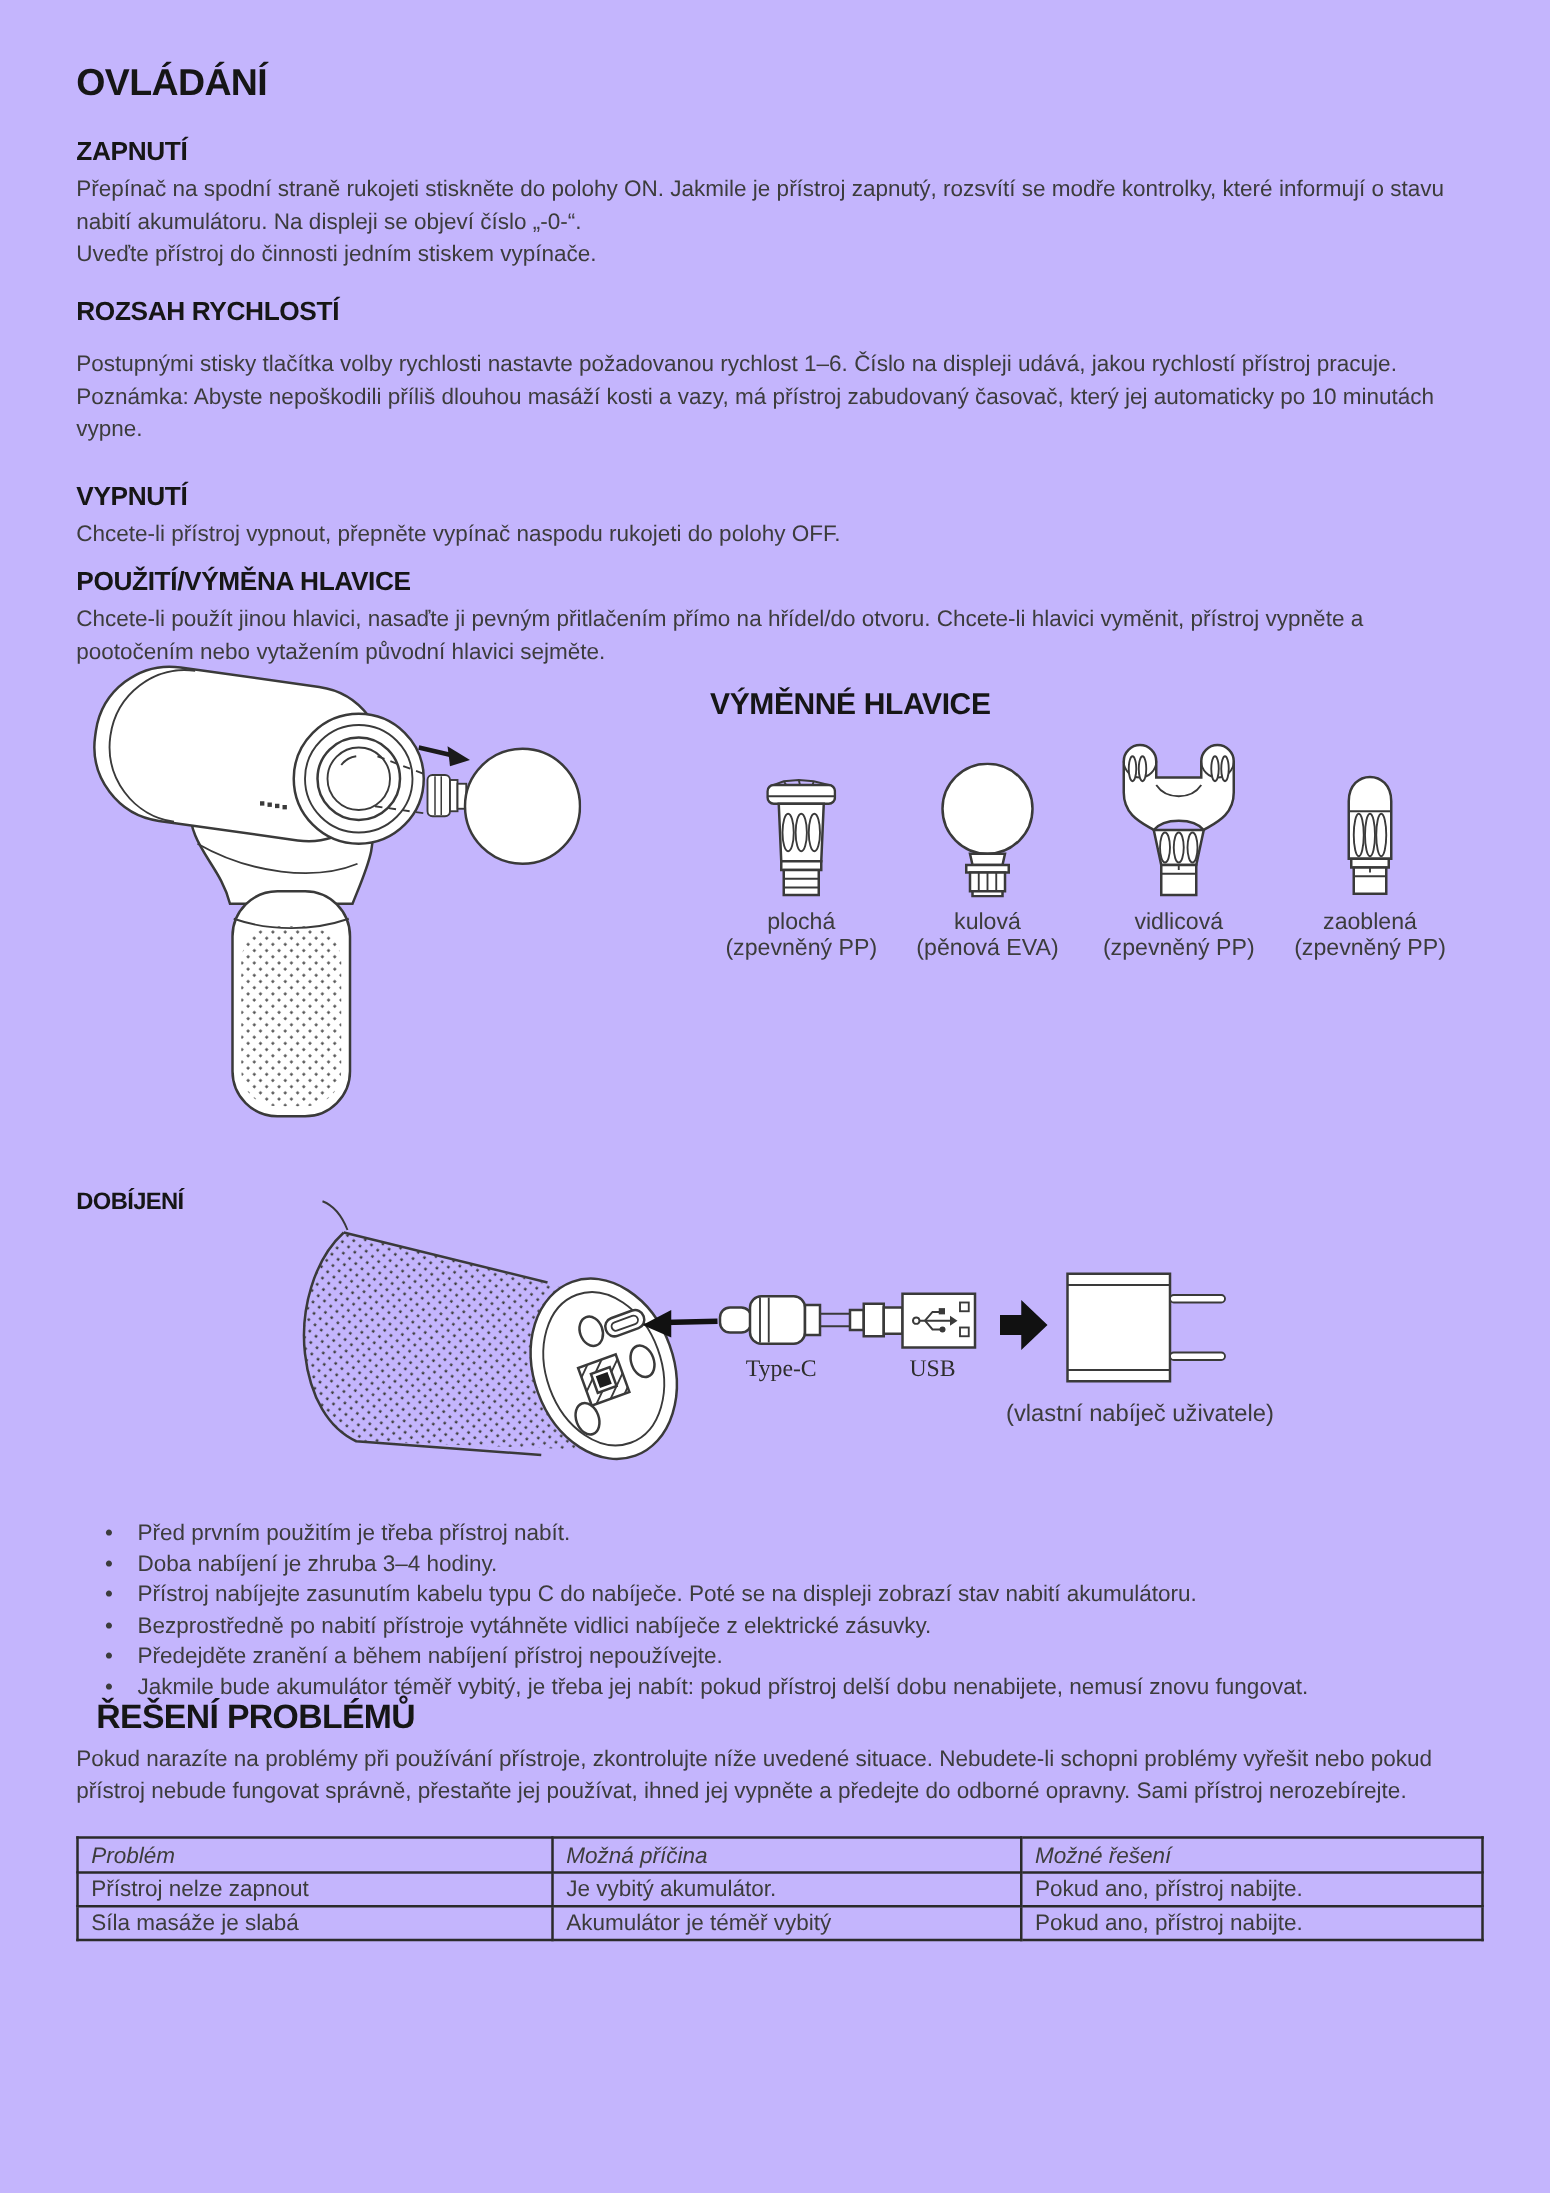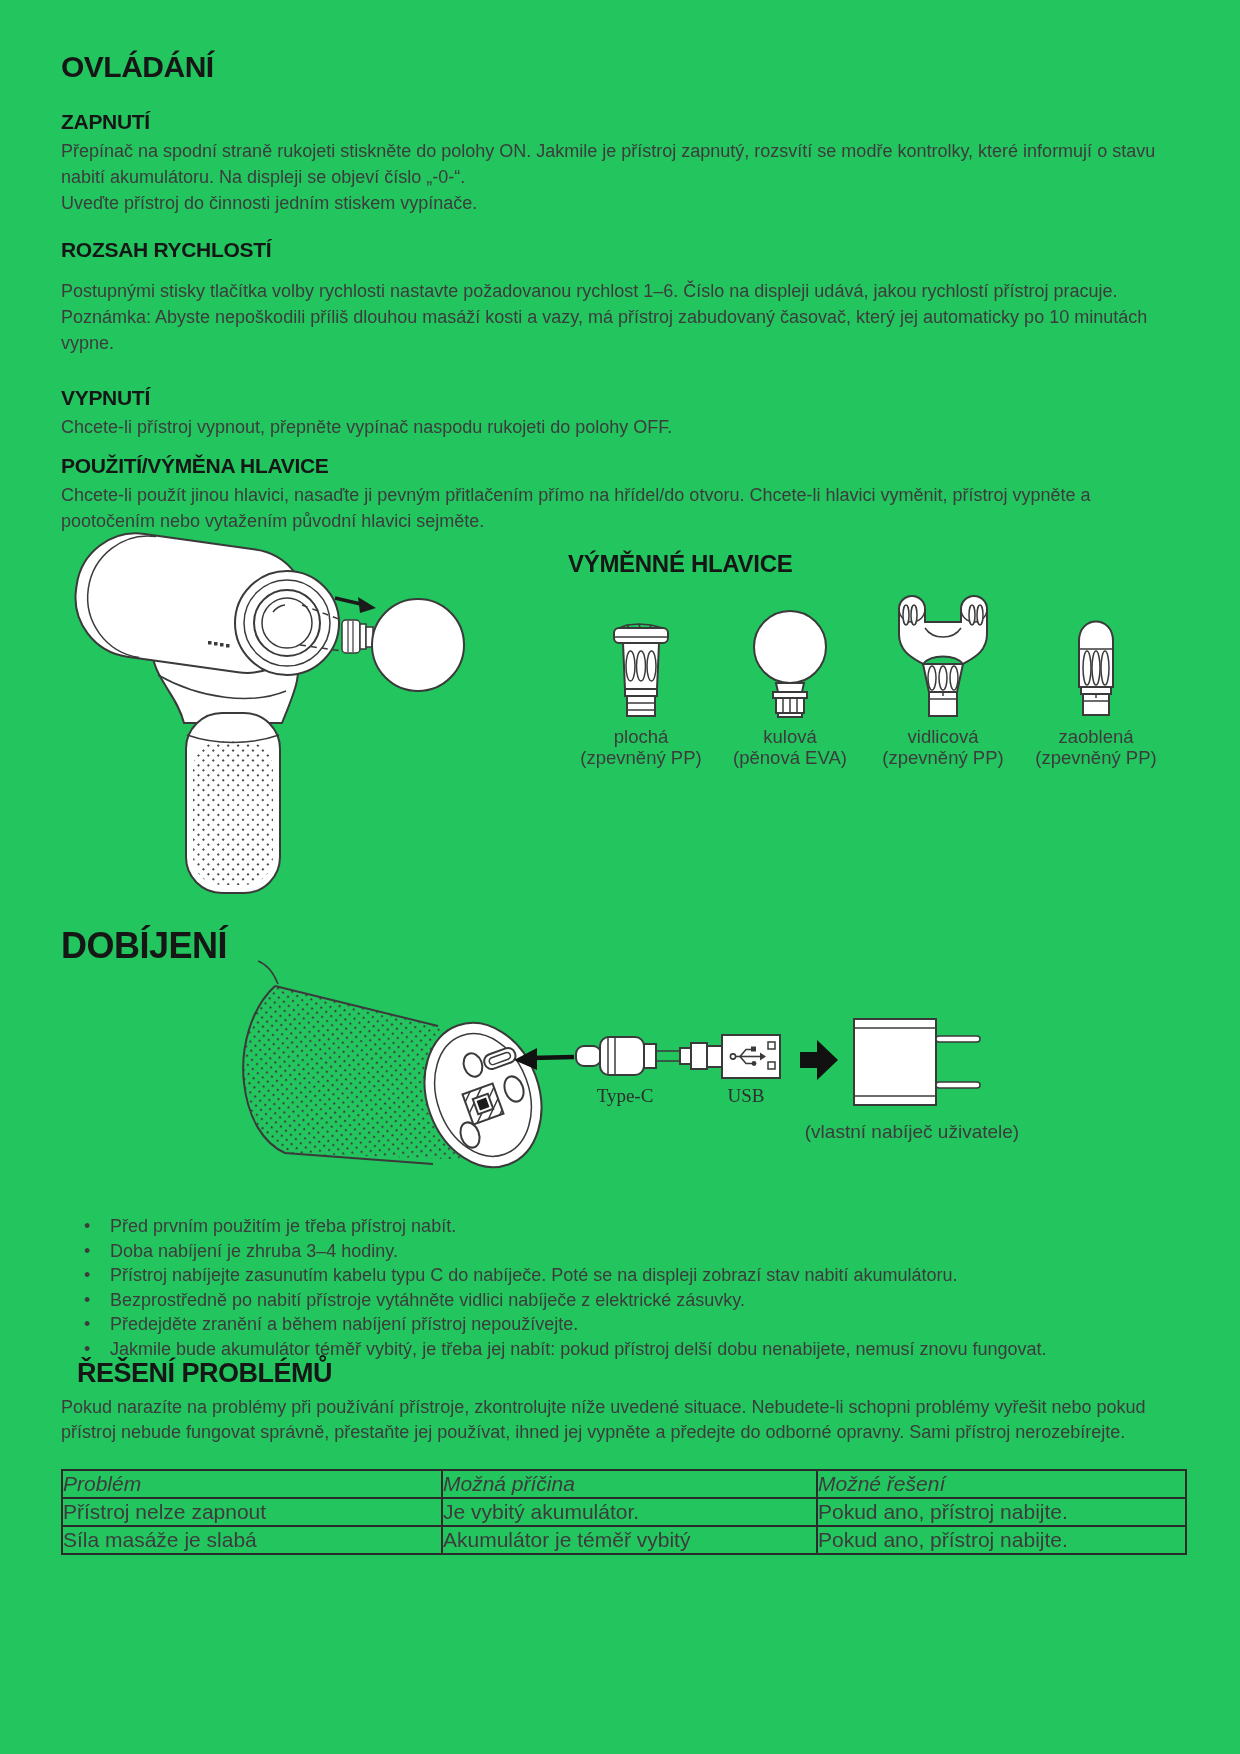--- a/index.html
+++ b/index.html
@@ -1,33 +1,33 @@
 <!DOCTYPE html>
 <html><head>
 <meta charset="utf-8">
 <style>
   html,body{margin:0;padding:0;background:#888;}
-  #page{position:relative;width:1240px;height:1754px;background:#22c55e;overflow:hidden;
+  #page{position:relative;width:1240px;height:1754px;background:#c4b5fd;overflow:hidden;
         font-family:"Liberation Sans", sans-serif;color:#3a3a3a;text-decoration:underline;}
   .abs{position:absolute;}
   .h1{font-weight:700;color:#161616;letter-spacing:-0.5px;line-height:1.1;}
   .h2{font-weight:700;color:#161616;letter-spacing:-0.3px;line-height:1.1;}
   .body-text{font-size:18px;line-height:26px;color:#3c3c3c;}
   .body-text p{margin:0;}
   .center{text-align:center;}
   .serif-label{font-family:"Liberation Serif", serif;font-size:19px;color:#2e2e2e;text-align:center;}
   .figure{position:absolute;width:150px;text-align:center;}
   .figure .imgbox{height:138px;display:flex;align-items:flex-end;justify-content:center;}
   .figure .cap{font-size:18.5px;line-height:21px;color:#3c3c3c;margin-top:8px;}
   ul.bullets{list-style:none;margin:15px;padding:0;font-size:18px;line-height:24.6px;color:#3c3c3c;}
   ul.bullets li{position:relative;padding-left:34px;}
   ul.bullets li::before{content:"•";position:absolute;left:8px;top:0;color:#3c3c3c;}
   table.tb{border-collapse:collapse;width:1124px;table-layout:fixed;}
-  table.tb th, table.tb td{border:2px solid #2b2b2b;font-size:21px;color:#3c3c3c;
-    padding:1px 0;text-align:left;vertical-align:middle;white-space:nowrap;overflow:hidden;}
+  table.tb th, table.tb td{border:2px solid #2b2b2b;font-size:18px;color:#3c3c3c;
+    padding:1px 10px;text-align:left;vertical-align:middle;white-space:nowrap;overflow:hidden;}
   table.tb th{font-style:italic;font-weight:400;height:24px;}
   table.tb td{height:23px;}
   svg .ln{fill:none;stroke:#3a3a3a;stroke-width:2;}
   svg .ln15{fill:none;stroke:#3a3a3a;stroke-width:1.5;}
   svg .wh{fill:#ffffff;stroke:#3a3a3a;stroke-width:2;}
   svg .wh15{fill:#ffffff;stroke:#3a3a3a;stroke-width:1.5;}
 </style>
 </head>
 <body>
 
@@ -184,21 +184,21 @@
         <line class="ln15" x1="9" y1="84" x2="35" y2="84"></line>
         <line class="ln15" x1="22" y1="77" x2="22" y2="81"></line>
       </svg>
     </div>
     <div class="cap">
       <div>zaoblená</div>
       <div>(zpevněný PP)</div>
     </div>
   </div>
 
-  <div class="abs h1" style="left:61px;top:926px;font-size:36px;">DOBÍJENÍ</div>
+  <div class="abs h1" style="left:61px;top:952px;font-size:19px;">DOBÍJENÍ</div>
 
   <svg class="abs" style="left:233px;top:948px;" width="350" height="222" viewBox="0 0 350 222">
     <defs>
       <pattern id="hdots" width="6.5" height="6.5" patternUnits="userSpaceOnUse" patternTransform="rotate(40)">
         <rect x="1" y="1" width="2" height="2" fill="#3f3f3f"></rect>
       </pattern>
     </defs>
     <path d="M42,38 L232,86 L242,212 L52,205 C30,195 15,170 11,135 C7,100 18,60 42,38 Z" fill="url(#hdots)"></path>
     <path class="ln" d="M42,38 L205,78"></path>
     <path class="ln" d="M42,38 C18,60 7,100 11,135 C15,170 30,195 52,205 L200,216"></path>

